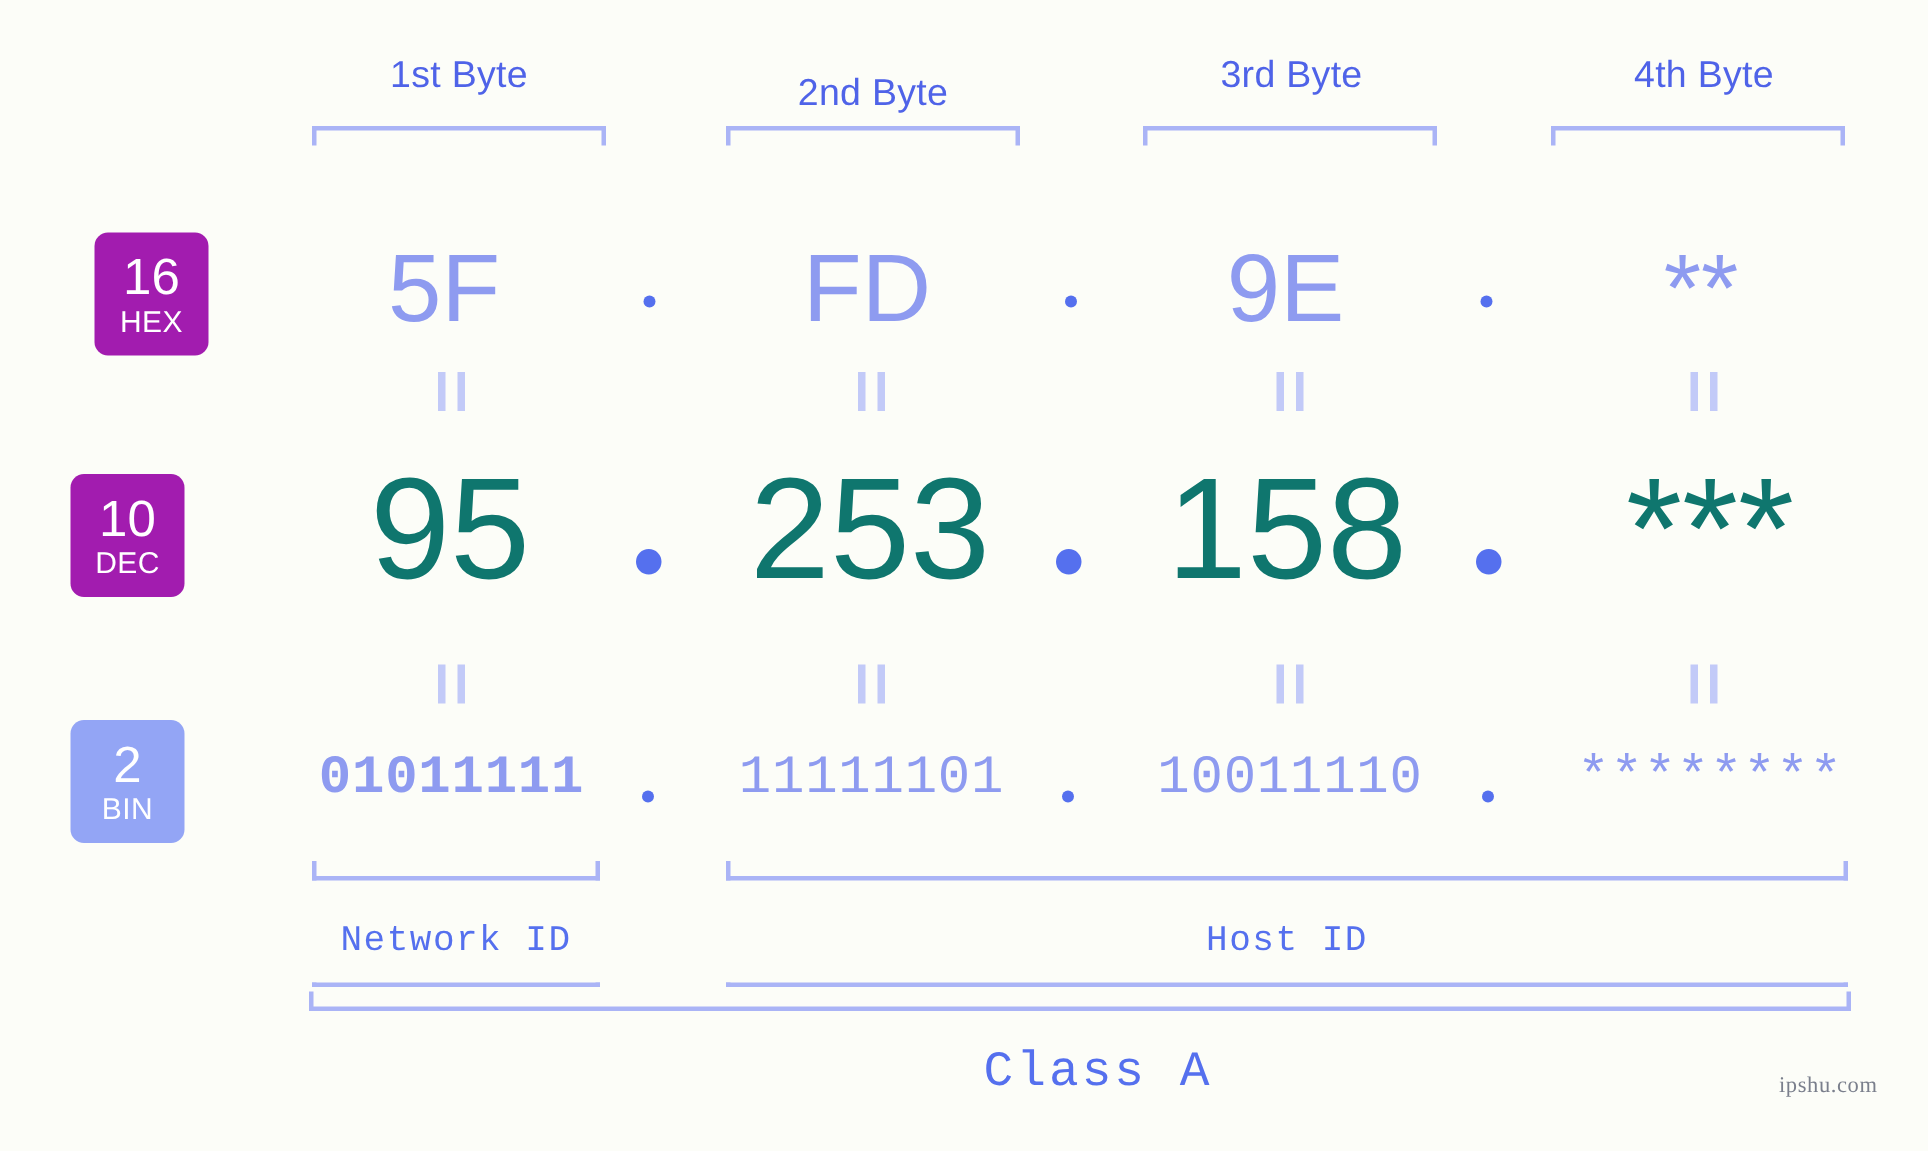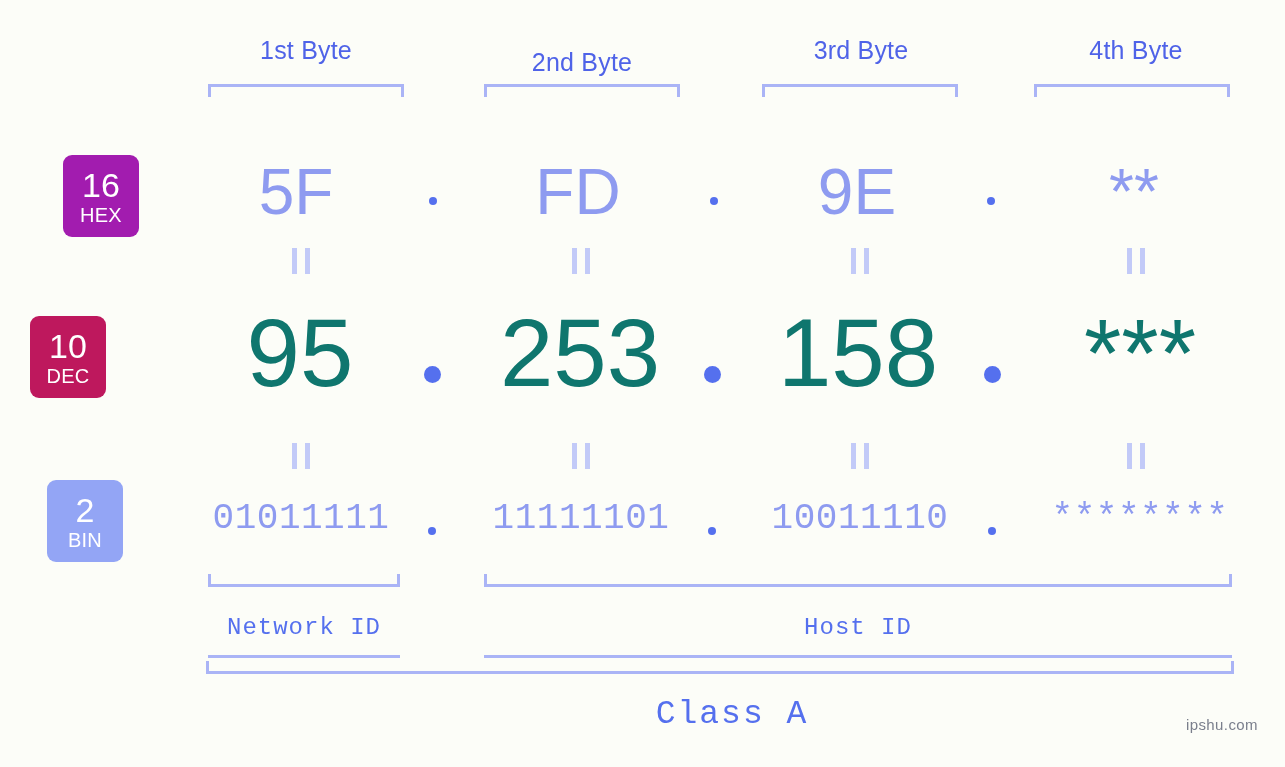--- a/index.html
+++ b/index.html
@@ -139,21 +139,21 @@
   }
   .class-label {
     font-family: "Liberation Mono", monospace;
     font-size: 33px;
     color: #5570ee;
     text-align: center;
     white-space: nowrap;
     letter-spacing: 2px;
   }
   .watermark {
-    font-family: Liberation Sans, sans-serif;
+    font-family: Liberation Serif, serif;
     font-size: 15px;
     color: #7a7f8c;
     white-space: nowrap;
     letter-spacing: 0.4px;
   }
 </style>
 </head>
 <body>
 
 <div id="stage">
@@ -165,21 +165,21 @@
 
   <div class="abs bracket-top" style="left:208px; top:84px; width:196px;"></div>
   <div class="abs bracket-top" style="left:484px; top:84px; width:196px;"></div>
   <div class="abs bracket-top" style="left:762px; top:84px; width:196px;"></div>
   <div class="abs bracket-top" style="left:1034px; top:84px; width:196px;"></div>
 
   <div class="abs badge" style="left:47px; top:155px; background:#a21caf;margin-left:16px;">
     <span class="num">16</span>
     <span class="nm">HEX</span>
   </div>
-  <div class="abs badge" style="left:30px; top:316px; background:#be185d;">
+  <div class="abs badge" style="left:47px; top:316px; background:#a21caf;">
     <span class="num">10</span>
     <span class="nm">DEC</span>
   </div>
   <div class="abs badge" style="left:47px; top:480px; background:#93a5f5;">
     <span class="num">2</span>
     <span class="nm">BIN</span>
   </div>
 
   <div class="abs hex-val" style="left:186px; top:160px; width:220px;">5F</div>
   <div class="abs dot-hex" style="left:429px; top:197px;"></div>
@@ -224,21 +224,21 @@
     </div>
   <div class="abs eqmark" style="left:851px; top:443px;">
       <i></i>
       <i></i>
     </div>
   <div class="abs eqmark" style="left:1127px; top:443px;">
       <i></i>
       <i></i>
     </div>
 
-  <div class="abs bin-val" style="left:191px; top:501px; width:220px;">01011111</div>
+  <div class="abs bin-val" style="left:191px; top:501px; width:220px;font-weight:bold;">01011111</div>
   <div class="abs dot-bin" style="left:428px; top:527px;"></div>
   <div class="abs bin-val" style="left:471px; top:501px; width:220px;">11111101</div>
   <div class="abs dot-bin" style="left:708px; top:527px;"></div>
   <div class="abs bin-val" style="left:750px; top:501px; width:220px;">10011110</div>
   <div class="abs dot-bin" style="left:988px; top:527px;"></div>
   <div class="abs bin-val" style="left:1030px; top:501px; width:220px;">********</div>
 
   <div class="abs bracket-bottom" style="left:208px; top:574px; width:192px;"></div>
   <div class="abs bracket-bottom" style="left:484px; top:574px; width:748px;"></div>
 

